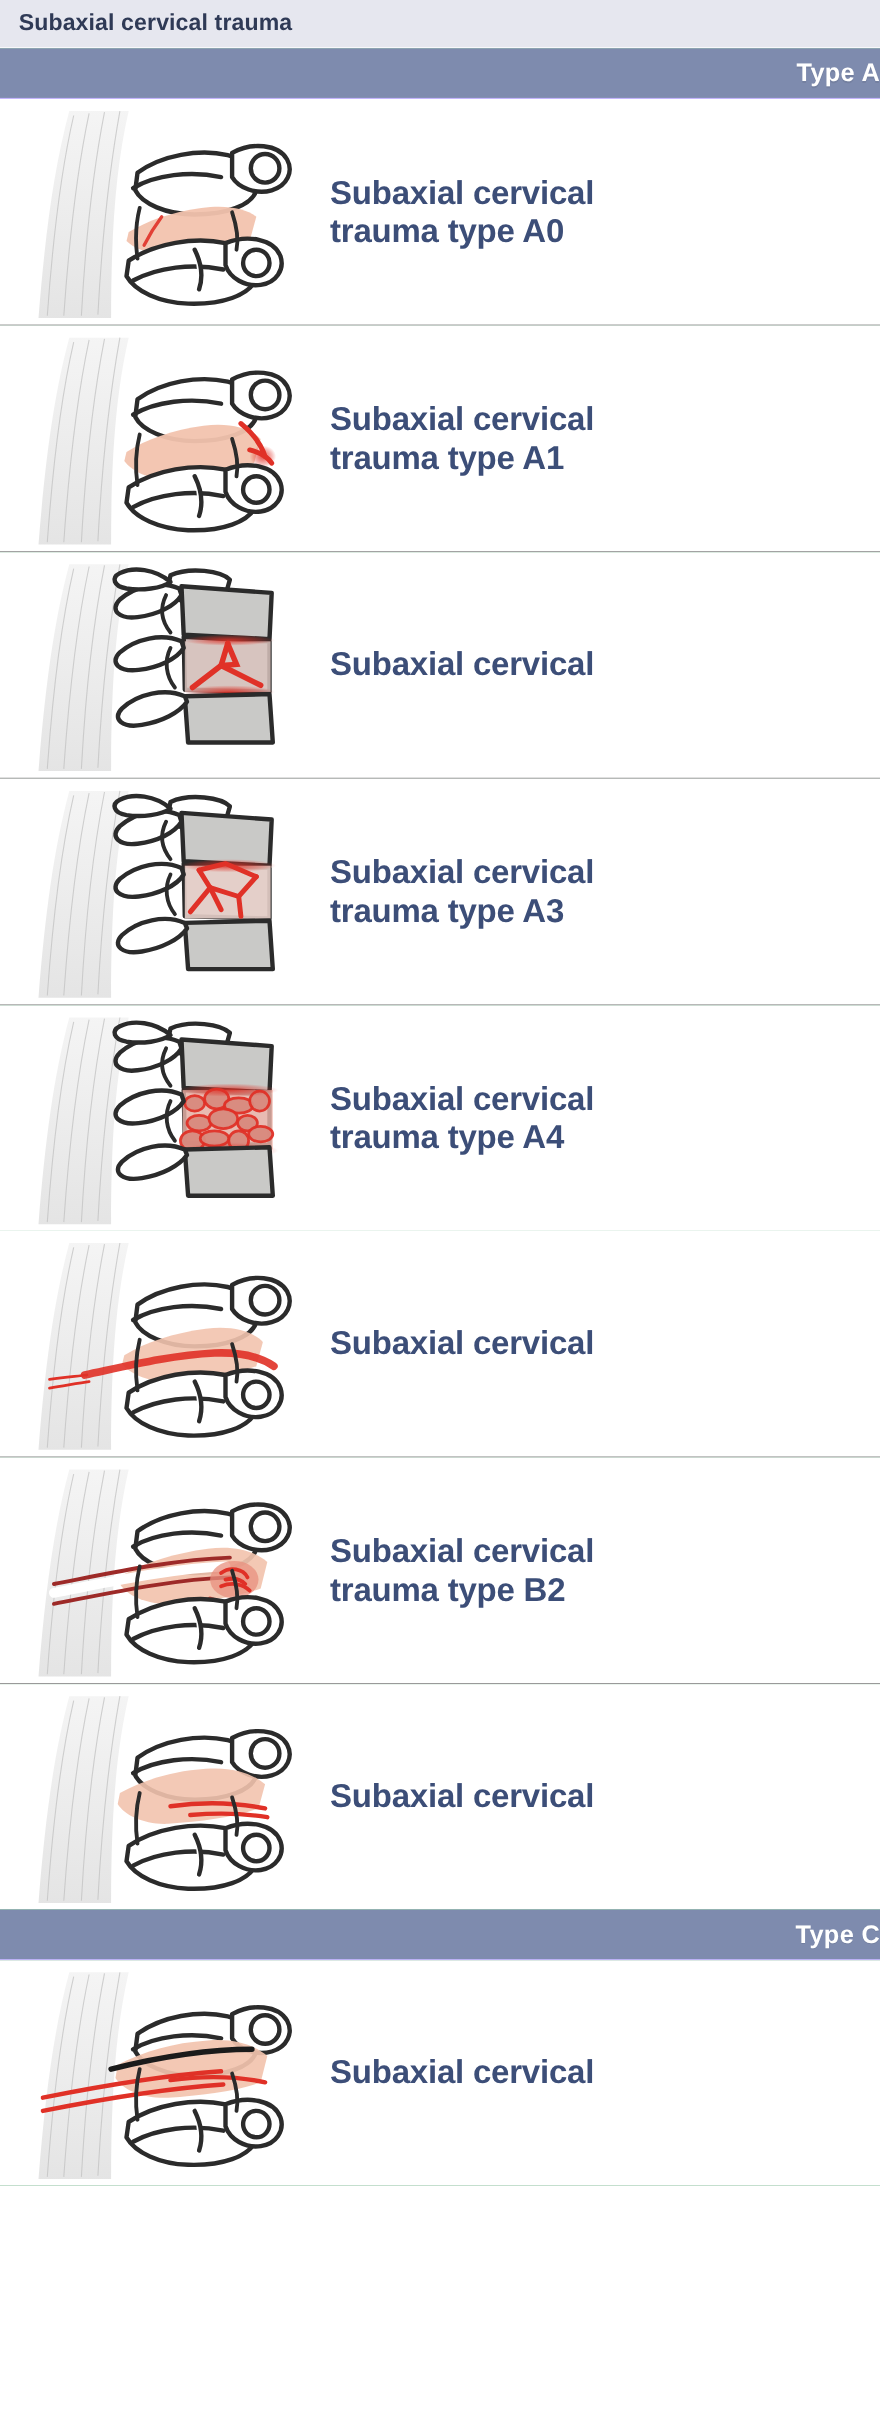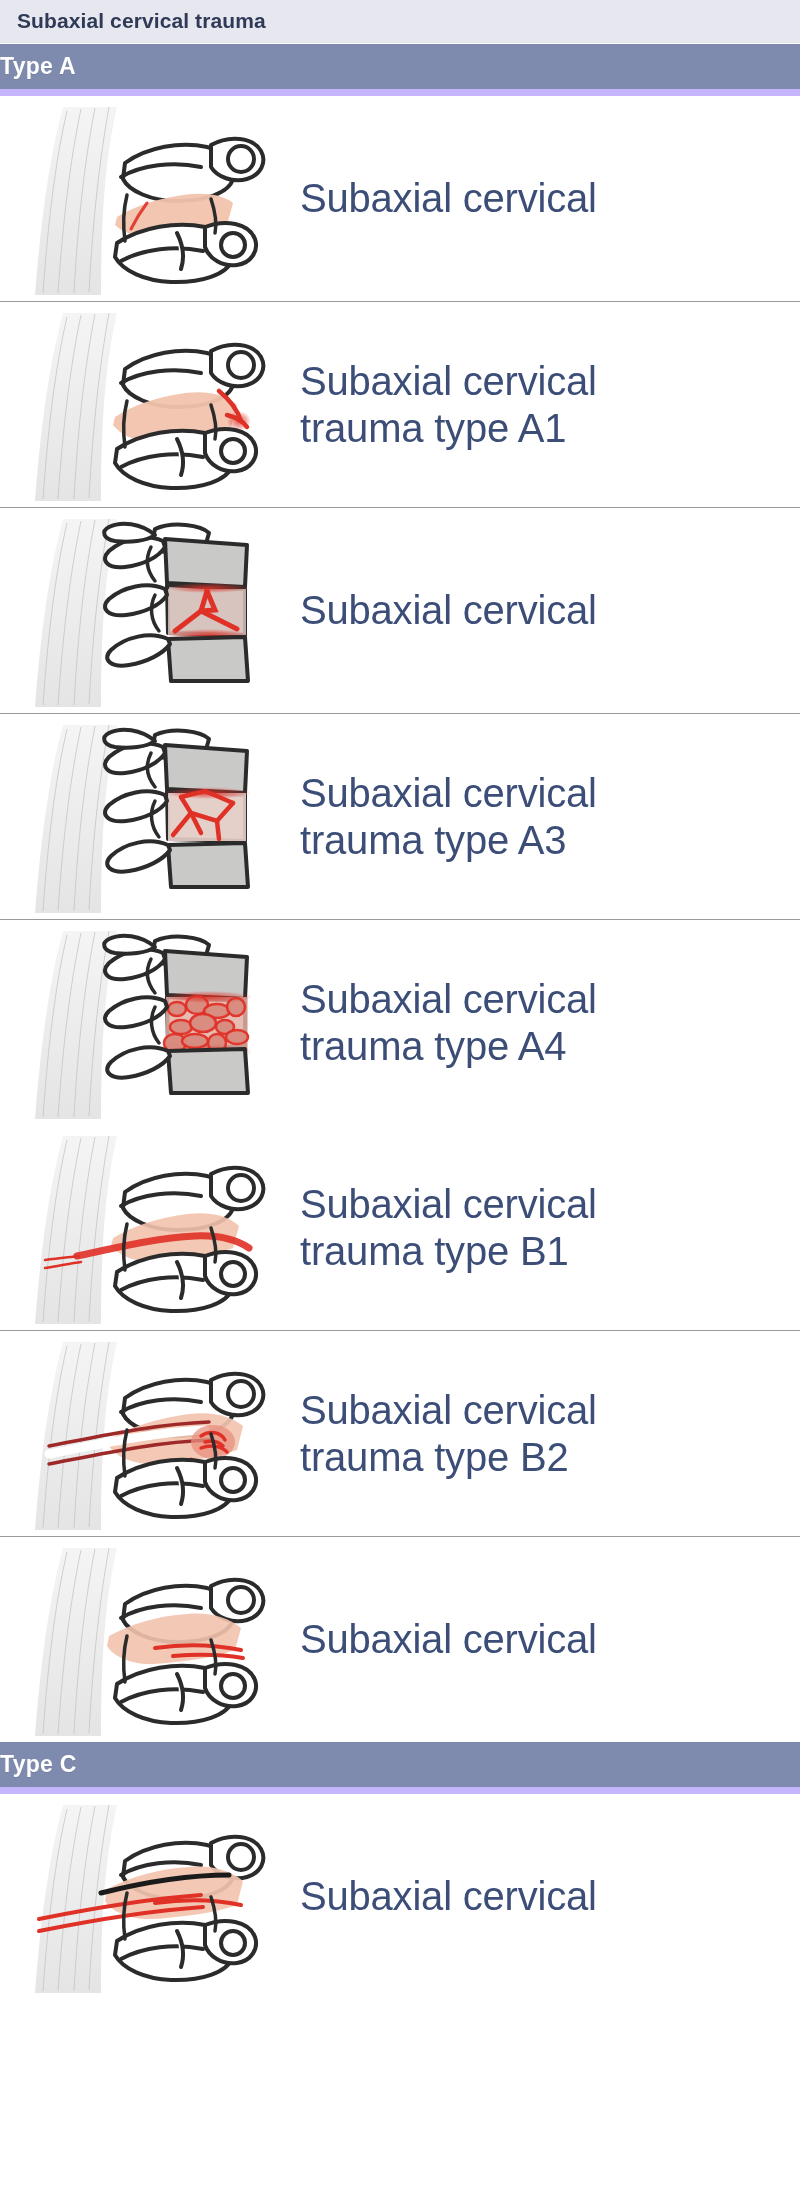--- a/index.html
+++ b/index.html
@@ -31,22 +31,22 @@
     letter-spacing: 0.1px;
     line-height: 1.15;
   }
 
   
   .group-band {
     background: #7e8bae;
     height: 45px;
     display: flex;
     align-items: center;
-    justify-content: flex-start;
-    border-bottom: 7px solid #c4b5fd;
+    justify-content: flex-end;
+    border-bottom: 1px solid #c4b5fd;
   }
   .group-band .band-label {
     color: #ffffff;
     font-size: 23px;
     font-weight: bold;
     letter-spacing: 0.3px;
     text-shadow: 0 1px 0 rgba(0,0,0,0.08);
   }
 
   
@@ -66,22 +66,22 @@
     display: flex;
     align-items: center;
     justify-content: center;
     overflow: hidden;
   }
   .row-figure svg { display: block; }
 
   .row-label {
     flex: 1 1 auto;
     padding-right: 20px;
-    font-size: 40px;
-    font-weight: normal;
+    font-size: 30px;
+    font-weight: bold;
     color: #3c4e78;
     line-height: 1.17;
     letter-spacing: -0.2px;
   }
   .row-label .l2 { display: block; }
 
   
 </style>
 </head>
 <body>
@@ -136,21 +136,21 @@
       <circle cx="228" cy="146" r="12" fill="none"></circle>
       <path d="M116 162 C 138 150, 170 146, 198 152"></path>
       <path d="M172 134 C 178 146, 180 158, 176 170"></path>
     </g>
     <g fill="none" stroke="#2b2b2b" stroke-width="3.5" stroke-linecap="round">
       <path d="M122 96 C 118 112, 118 128, 120 142"></path>
       <path d="M206 100 C 210 112, 212 124, 210 134"></path>
     </g>
           </svg>
         </div>
-        <div class="row-label"><span class="l1">Subaxial cervical</span></div>
+        <div class="row-label"><span class="l1">Subaxial cervical</span><span class="l2">trauma type A0</span></div>
       </div>
       <div class="row">
         <div class="row-figure">
           <svg width="290" height="200" viewBox="0 0 290 200" xmlns="http://www.w3.org/2000/svg">
             <defs>
     <linearGradient id="soft1" x1="0" y1="0" x2="0" y2="1">
       <stop offset="0%" stop-color="#f4f4f4"></stop>
       <stop offset="100%" stop-color="#e3e3e3"></stop>
     </linearGradient>
     <radialGradient id="glow1" cx="50%" cy="50%" r="50%">
@@ -418,21 +418,21 @@
       <circle cx="228" cy="146" r="12" fill="none"></circle>
       <path d="M116 162 C 138 150, 170 146, 198 152"></path>
       <path d="M172 134 C 178 146, 180 158, 176 170"></path>
     </g>
     <g fill="none" stroke="#2b2b2b" stroke-width="3.5" stroke-linecap="round">
       <path d="M122 96 C 118 112, 118 128, 120 142"></path>
       <path d="M206 100 C 210 112, 212 124, 210 134"></path>
     </g>
           </svg>
         </div>
-        <div class="row-label"><span class="l1">Subaxial cervical</span><span class="l2">trauma type B1</span></div>
+        <div class="row-label"><span class="l1">Subaxial cervical</span></div>
       </div>
       <div class="row">
         <div class="row-figure">
           <svg width="290" height="200" viewBox="0 0 290 200" xmlns="http://www.w3.org/2000/svg">
             <defs>
     <linearGradient id="soft6" x1="0" y1="0" x2="0" y2="1">
       <stop offset="0%" stop-color="#f4f4f4"></stop>
       <stop offset="100%" stop-color="#e3e3e3"></stop>
     </linearGradient>
     <radialGradient id="glow6" cx="50%" cy="50%" r="50%">

